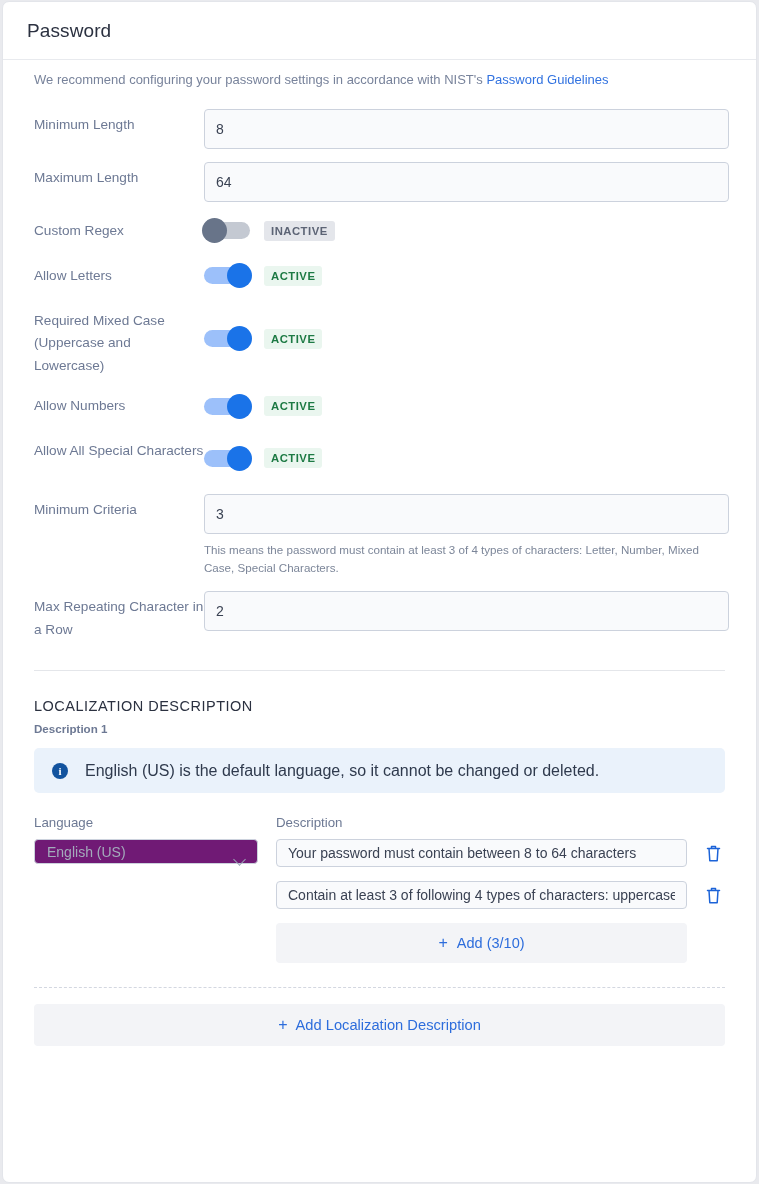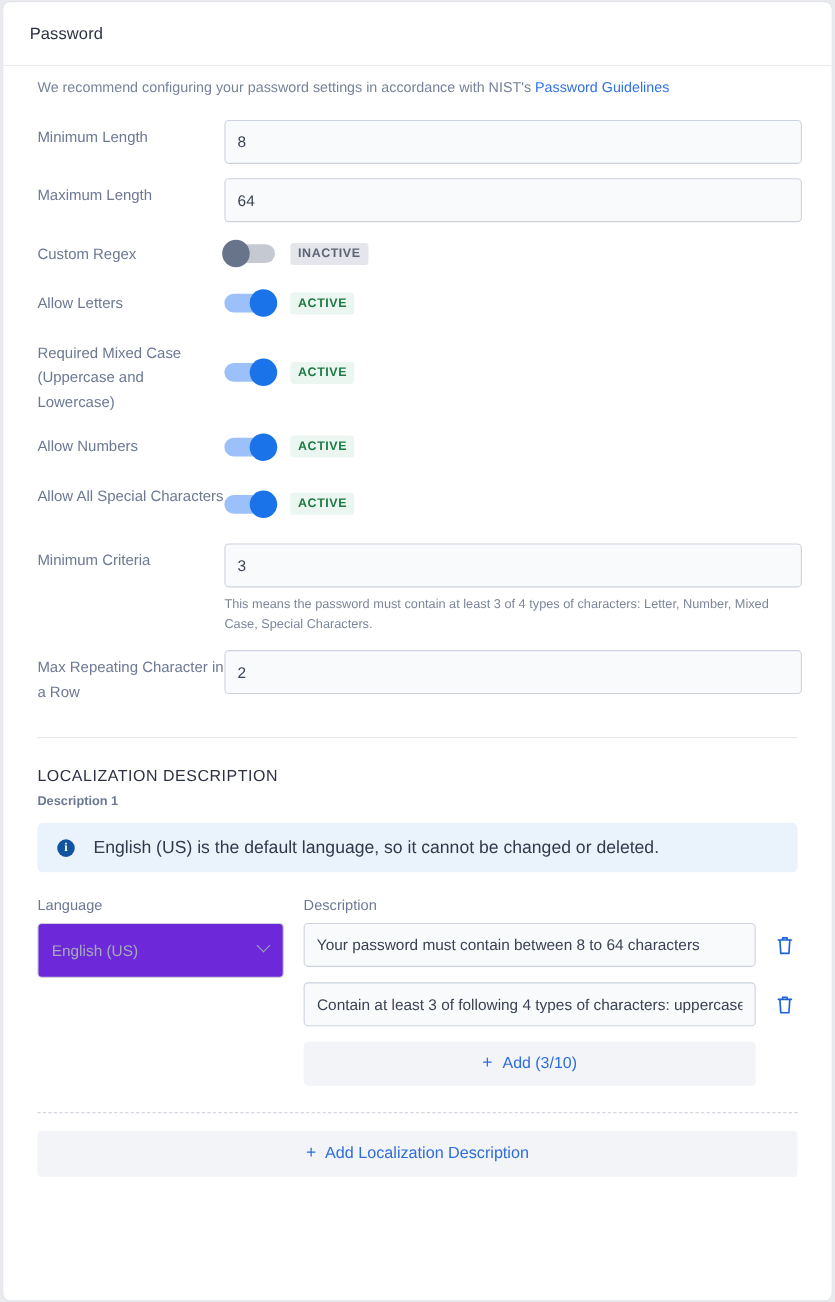--- a/index.html
+++ b/index.html
@@ -22,21 +22,21 @@
   }
 
   
   .card-header {
     height: 58px;
     border-bottom: 1px solid #e8eaee;
     display: flex; align-items: center;
     padding-left: 24px;
   }
   .card-title {
-    font-size: 15px;
+    font-size: 19px;
     color: #2b3140;
     letter-spacing: .1px;
   }
 
   .body { padding: 0 31px; }
 
   
   .section-head {
     font-size: 14.5px;
     color: #2b3140;
@@ -187,24 +187,24 @@
   .loc-col-lang { width: 242px; flex: 0 0 242px; }
   .loc-col-desc { flex: 1 1 auto; }
   .field-label {
     font-size: 13.3px;
     color: #6d7994;
     margin-bottom: 9px;
   }
   .select-box {
     position: relative;
     width: 224px;
-    height: 50px;
+    height: 25px;
     border: 1px solid #ccd2dd;
     border-radius: 4px;
-    background: #6d28d9;
+    background: #701a75;
     display: flex;
     align-items: center;
     padding: 0 12px;
     cursor: pointer;
   }
   .select-value {
     font-size: 14px;
     color: #a3abbb;
   }
   .chev {
@@ -216,21 +216,21 @@
     transform: rotate(45deg);
   }
 
   .desc-row {
     display: flex;
     align-items: center;
   }
   .desc-row + .desc-row { margin-top: 14px; }
   input.desc-input {
     width: 411px;
-    height: 40px;
+    height: 28px;
     background: #f9fafc;
     border: 1px solid #ccd2dd;
     border-radius: 4px;
     padding: 0 11px;
     font-size: 14px;
     color: #3a4253;
     font-family: "Liberation Sans", sans-serif;
     outline: none;
   }
   .trash {

